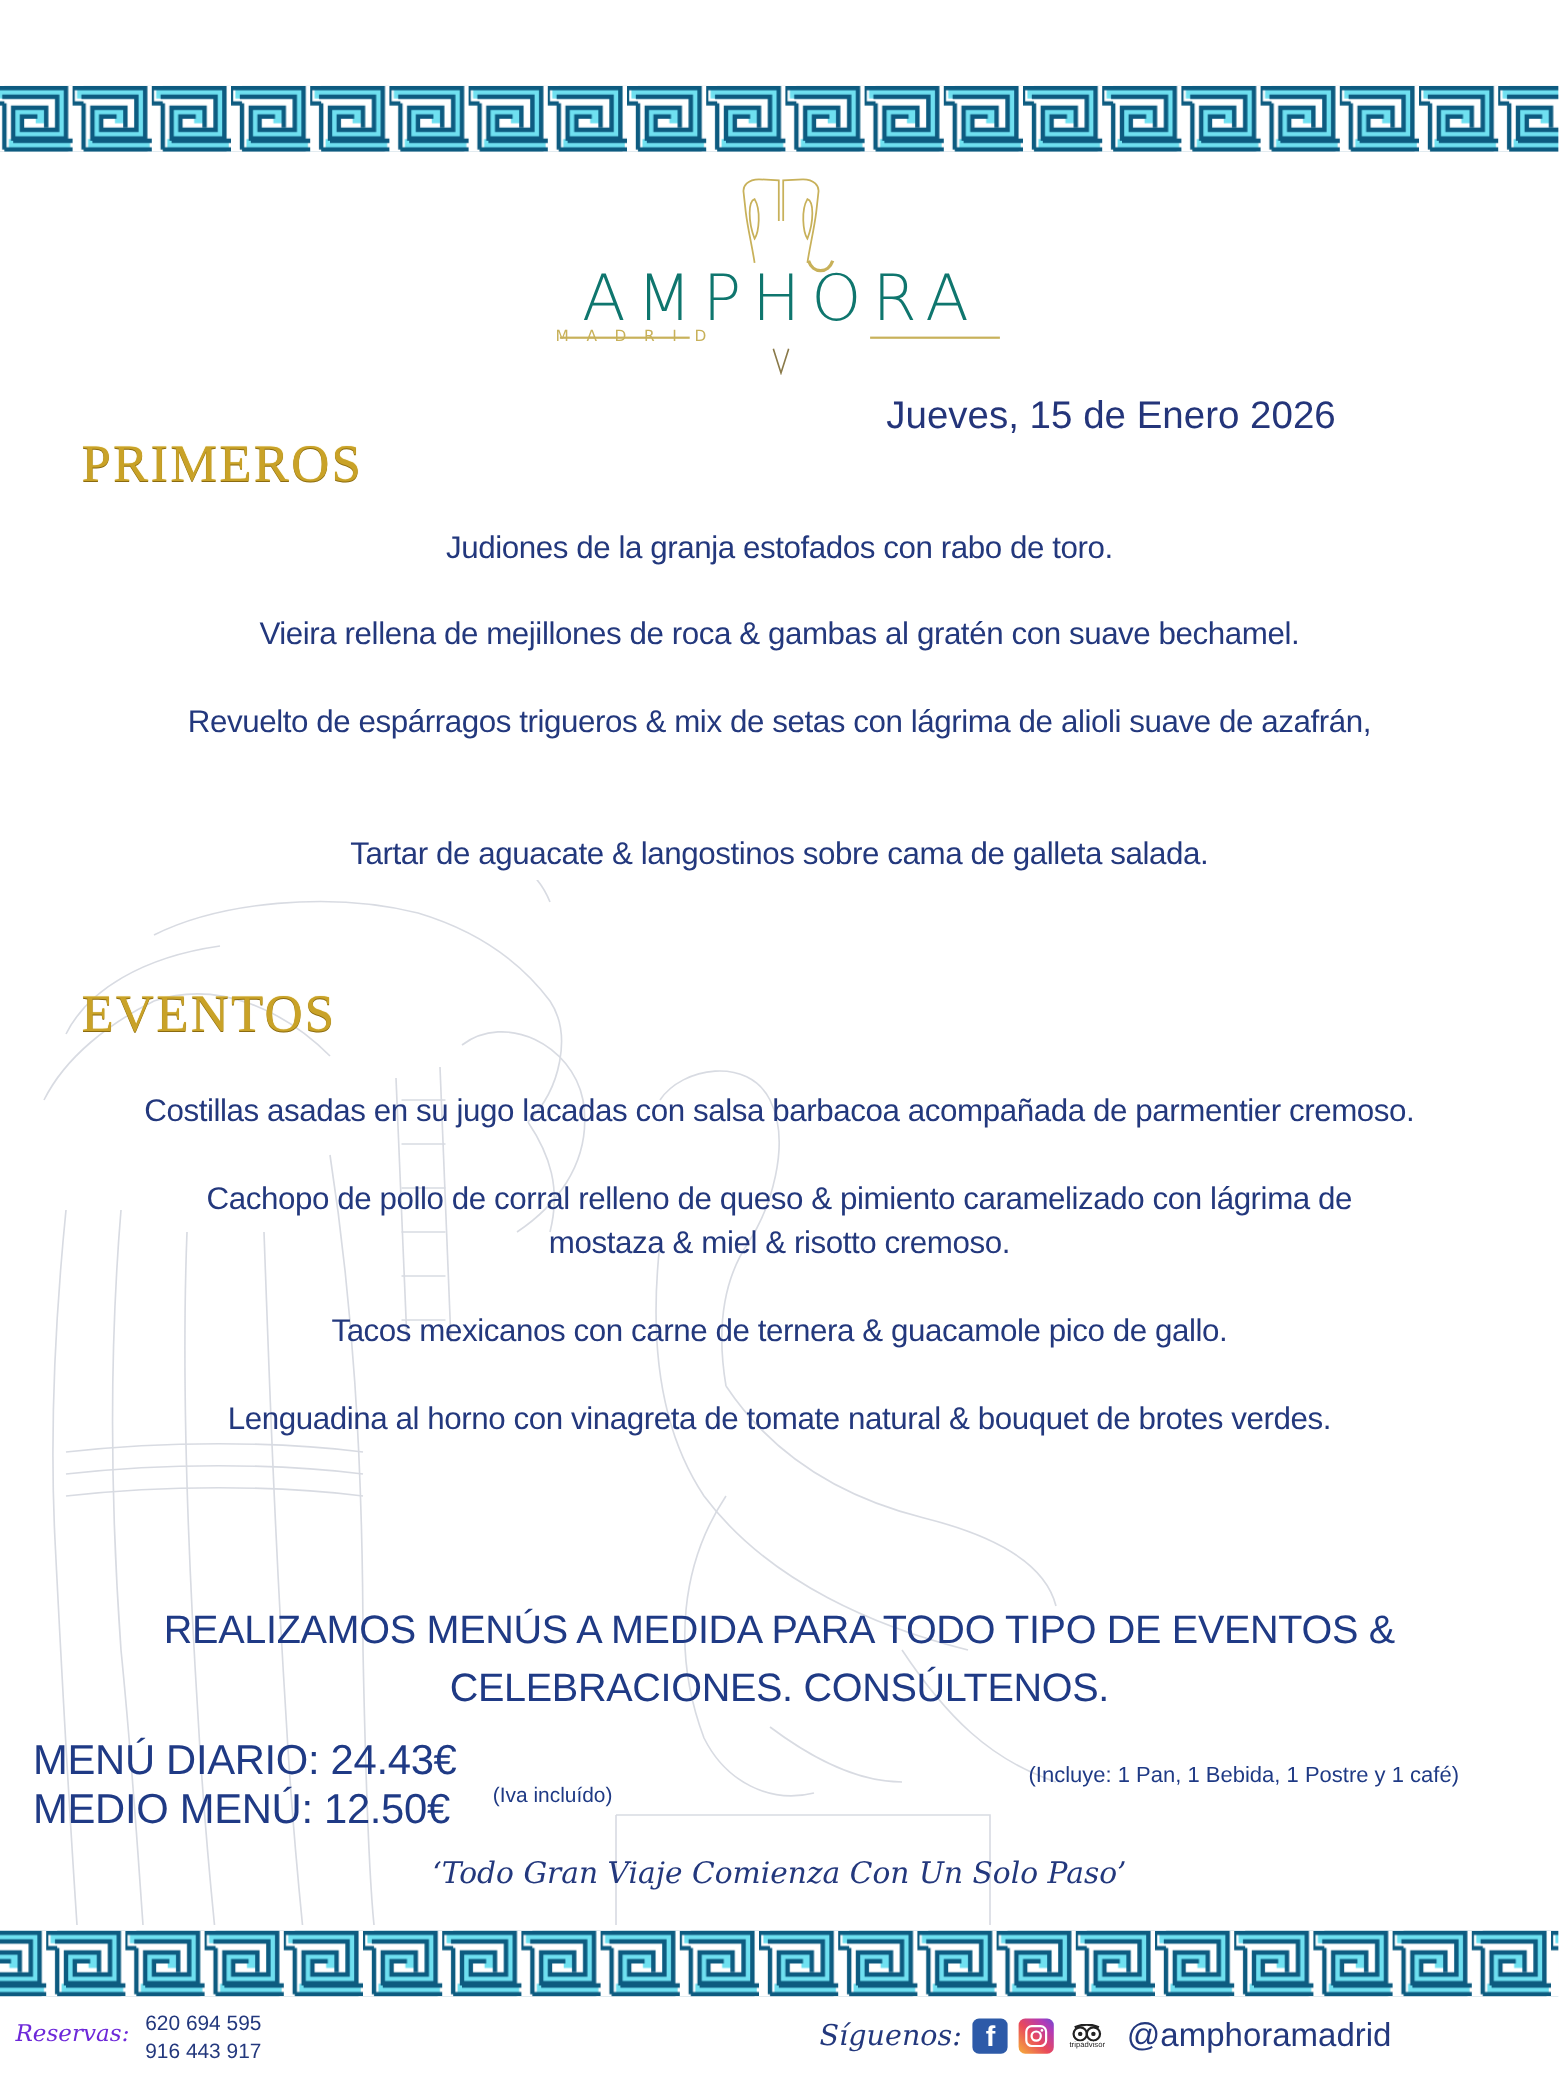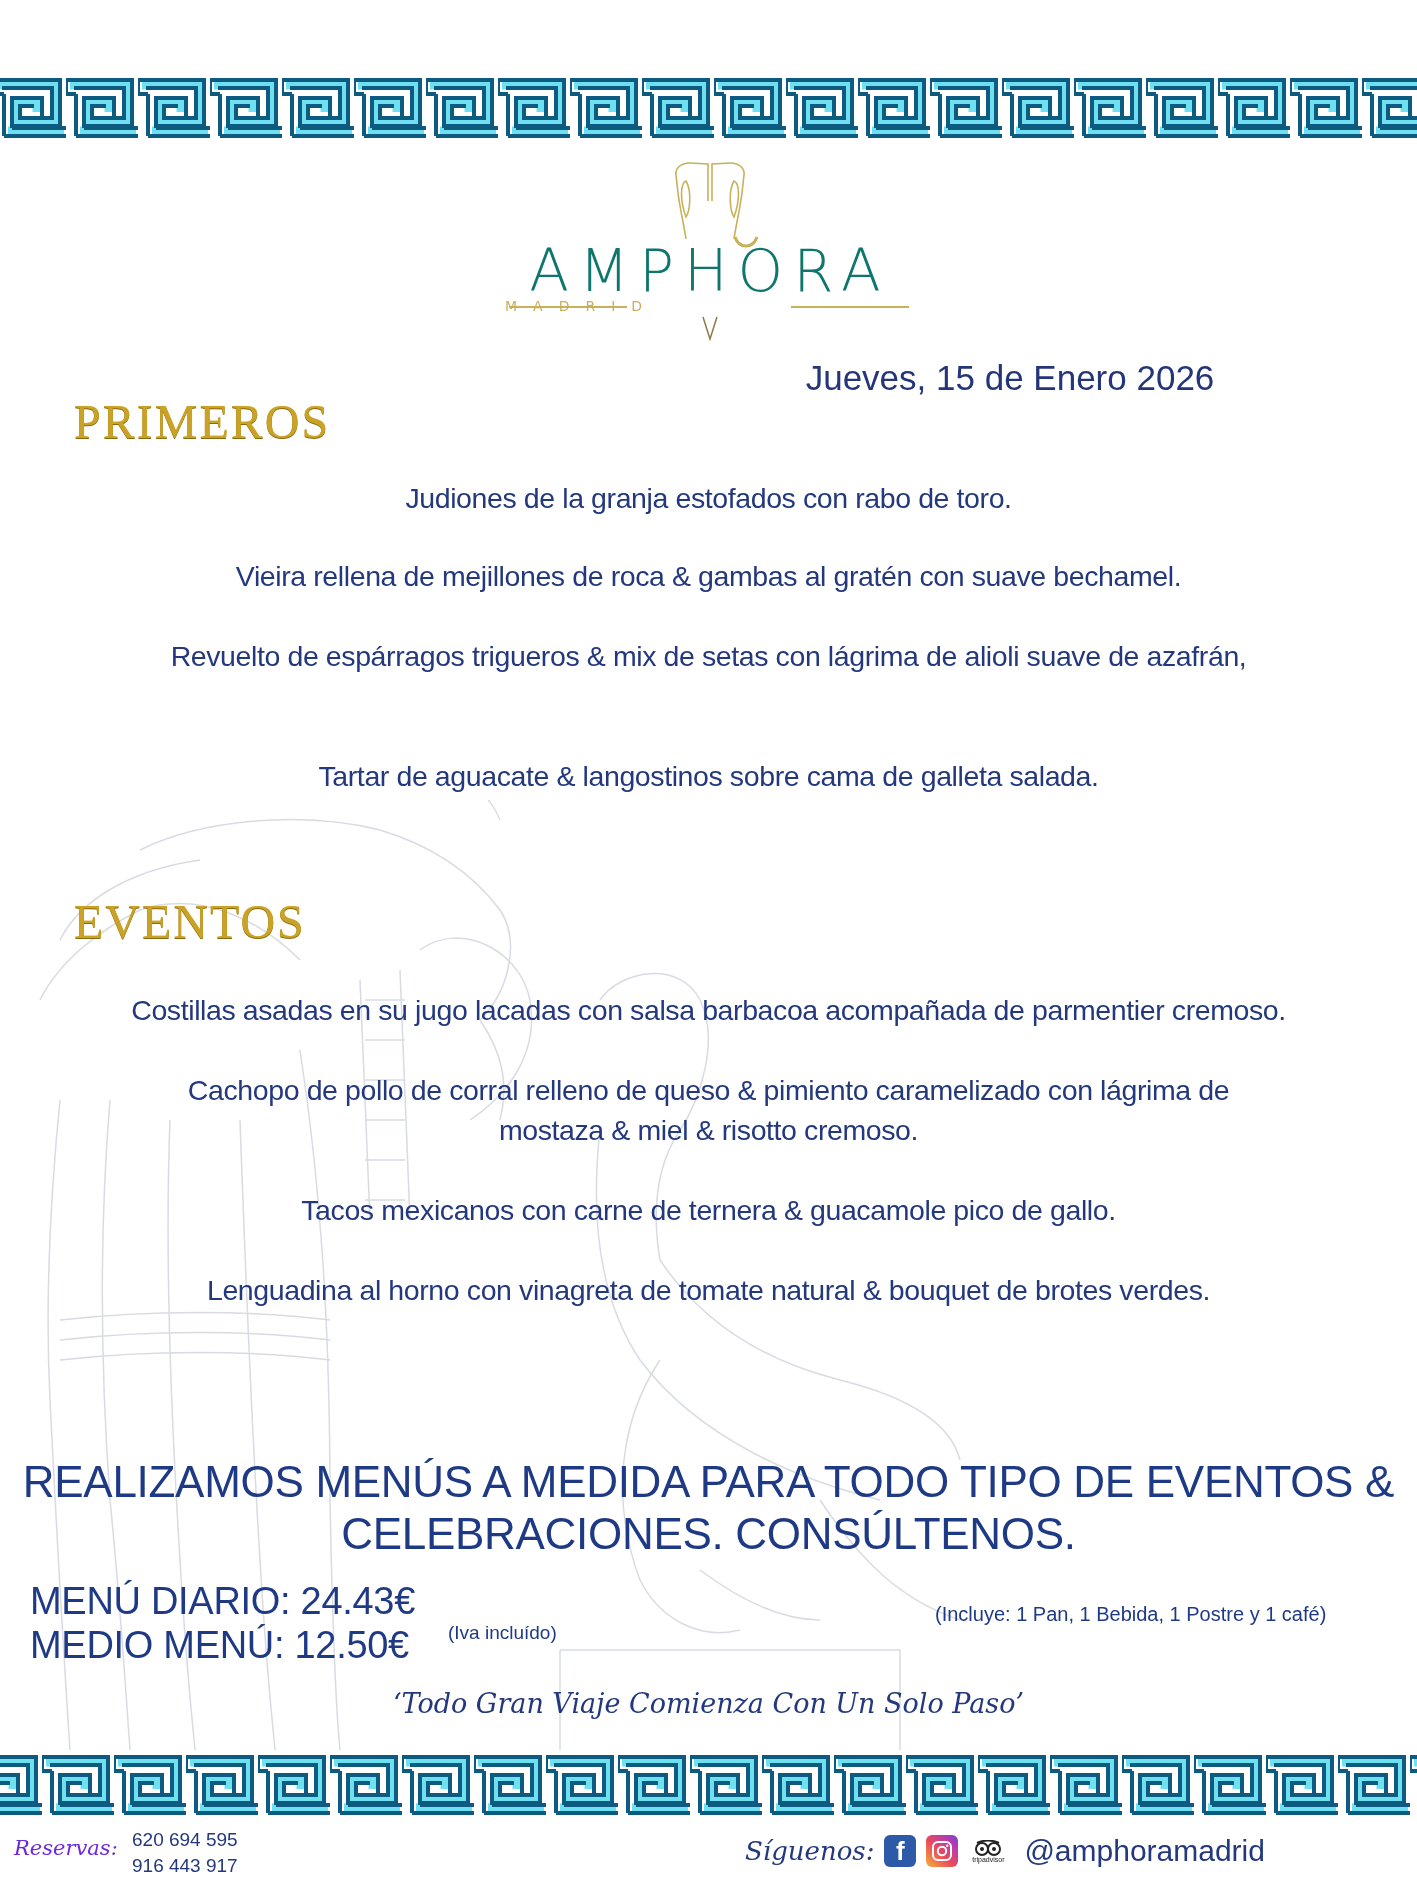--- a/index.html
+++ b/index.html
@@ -50,21 +50,21 @@
   }
 
   .dish {
     position: absolute; left: 0; width: 1417px; text-align: center;
     font-size: 28.5px; line-height: 40px; color: #23387d;
     letter-spacing: -0.4px;
   }
 
   .promo {
     position: absolute; left: 0; width: 1417px; text-align: center;
-    font-size: 44px; line-height: 52px; color: #1f3a85;
+    font-size: 36px; line-height: 52px; color: #1f3a85;
     letter-spacing: -0.3px;
   }
 
   .price {
     position: absolute; left: 30px; font-size: 38px; color: #1f3a85;
     letter-spacing: -0.3px;
   }
   .iva { position: absolute; left: 448px; top: 1622px; font-size: 19px; color: #1f3a85; }
   .includes { position: absolute; left: 935px; top: 1603px; font-size: 20px; color: #1f3a85; }
 

